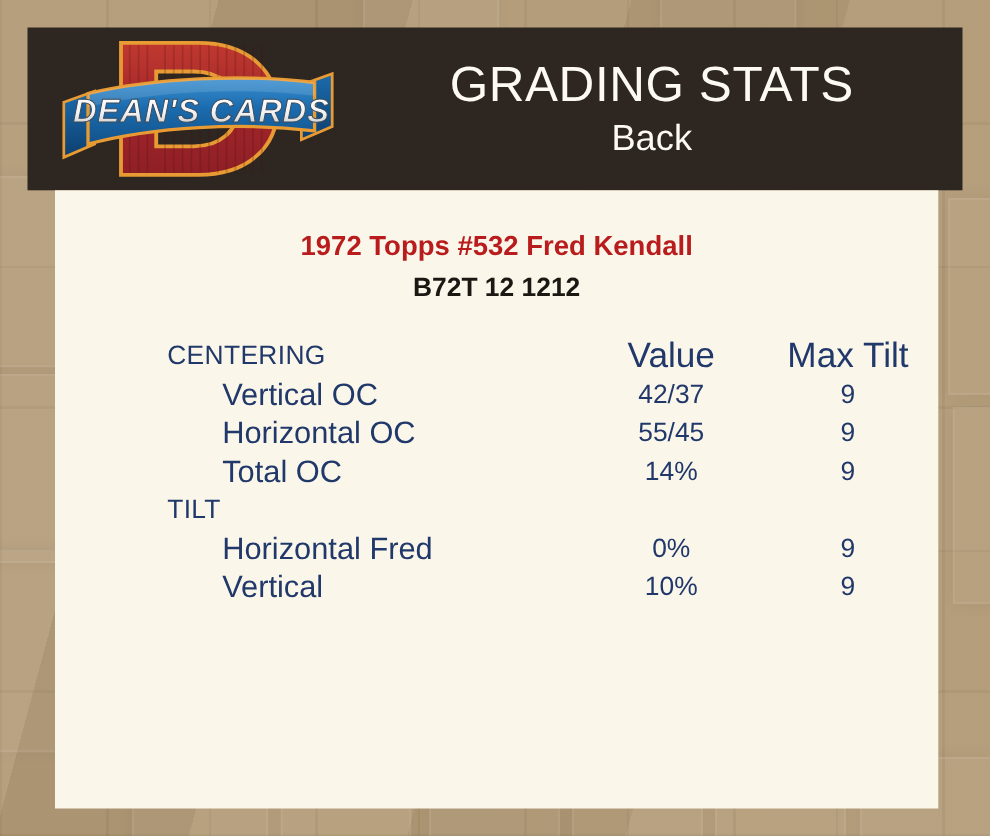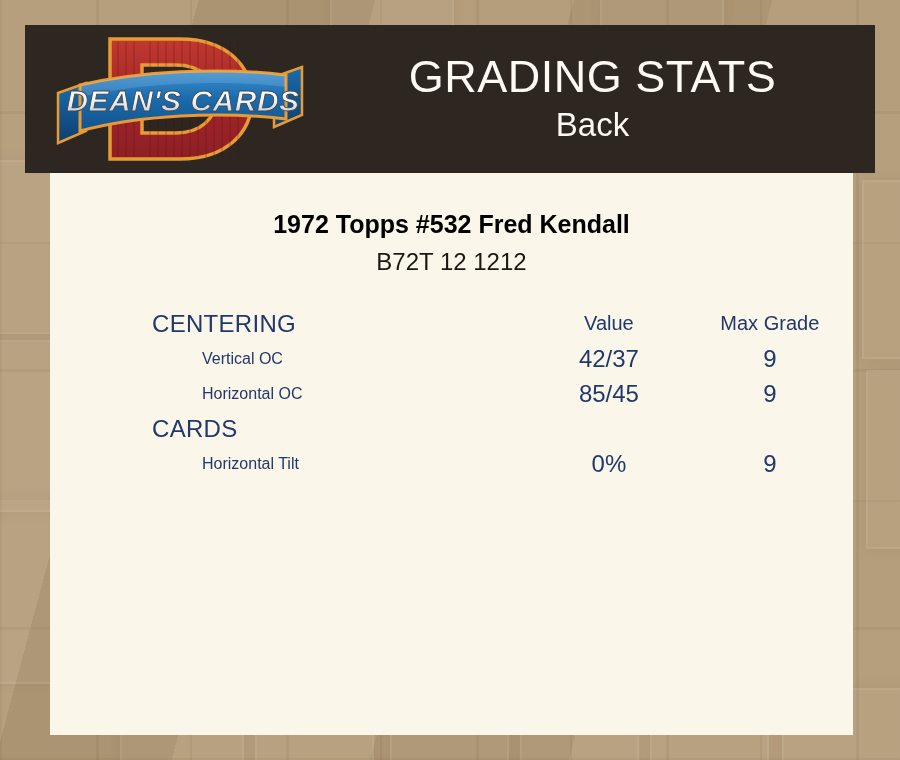--- a/index.html
+++ b/index.html
@@ -89,31 +89,31 @@
     top: 173px;
     width: 803px;
     height: 562px;
     background: #fbf6ea;
     box-sizing: border-box;
   }
 
   
   #card-title {
     text-align: center;
-    color: #000000;
+    color: #b91c1c;
     font-size: 25px;
     font-weight: bold;
     padding-top: 36px;
     line-height: 1.2;
   }
   #card-code {
     text-align: center;
     color: #1b1813;
     font-size: 24px;
-    font-weight: normal;
+    font-weight: bold;
     padding-top: 9px;
     line-height: 1.2;
   }
 
   
   #stats-table {
     margin-top: 29px;
     width: 100%;
     border-collapse: collapse;
     color: #21386a;
@@ -128,27 +128,27 @@
   .col-label  { width: 390px; padding-left: 102px !important; text-align: left; margin-top: 33px; }
   .col-value  { width: 180px; text-align: center; }
   .col-grade  { width: 195px; text-align: center; }
 
   .hdr-section {
     font-size: 24px;
     font-weight: bold;
     letter-spacing: 0.3px;
   }
   .hdr-col {
-    font-size: 20px;
+    font-size: 32px;
     font-weight: bold;
   }
   .section-row td.col-label { padding-left: 102px !important; }
   .data-row td.col-label {
     padding-left: 152px !important;
-    font-size: 16px;
+    font-size: 28px;
   }
   .data-row td.col-value,
   .data-row td.col-grade {
     font-size: 24px;
   }
 </style>
 </head>
 <body>
 
 <div id="backdrop">
@@ -225,38 +225,48 @@
 
   <div id="card-title">1972 Topps #532 Fred Kendall</div>
 
   <div id="card-code">B72T 12 1212</div>
 
   <table id="stats-table">
     <tbody id="stats-body">
         <tr class="section-row">
           <td class="col-label hdr-section">CENTERING</td>
           <td class="col-value hdr-col">Value</td>
-          <td class="col-grade hdr-col">Max Grade</td>
+          <td class="col-grade hdr-col">Max Tilt</td>
         </tr>
         <tr class="data-row">
           <td class="col-label">Vertical OC</td>
           <td class="col-value">42/37</td>
           <td class="col-grade">9</td>
         </tr>
         <tr class="data-row">
           <td class="col-label">Horizontal OC</td>
-          <td class="col-value">85/45</td>
+          <td class="col-value">55/45</td>
+          <td class="col-grade">9</td>
+        </tr>
+        <tr class="data-row">
+          <td class="col-label">Total OC</td>
+          <td class="col-value">14%</td>
           <td class="col-grade">9</td>
         </tr>
         <tr class="section-row">
-          <td class="col-label hdr-section">CARDS</td>
+          <td class="col-label hdr-section">TILT</td>
           <td class="col-value hdr-col"></td>
           <td class="col-grade hdr-col"></td>
         </tr>
         <tr class="data-row">
-          <td class="col-label">Horizontal Tilt</td>
+          <td class="col-label">Horizontal Fred</td>
           <td class="col-value">0%</td>
+          <td class="col-grade">9</td>
+        </tr>
+        <tr class="data-row">
+          <td class="col-label">Vertical</td>
+          <td class="col-value">10%</td>
           <td class="col-grade">9</td>
         </tr>
       </tbody>
   </table>
 
 </div>
 
 </body></html>

